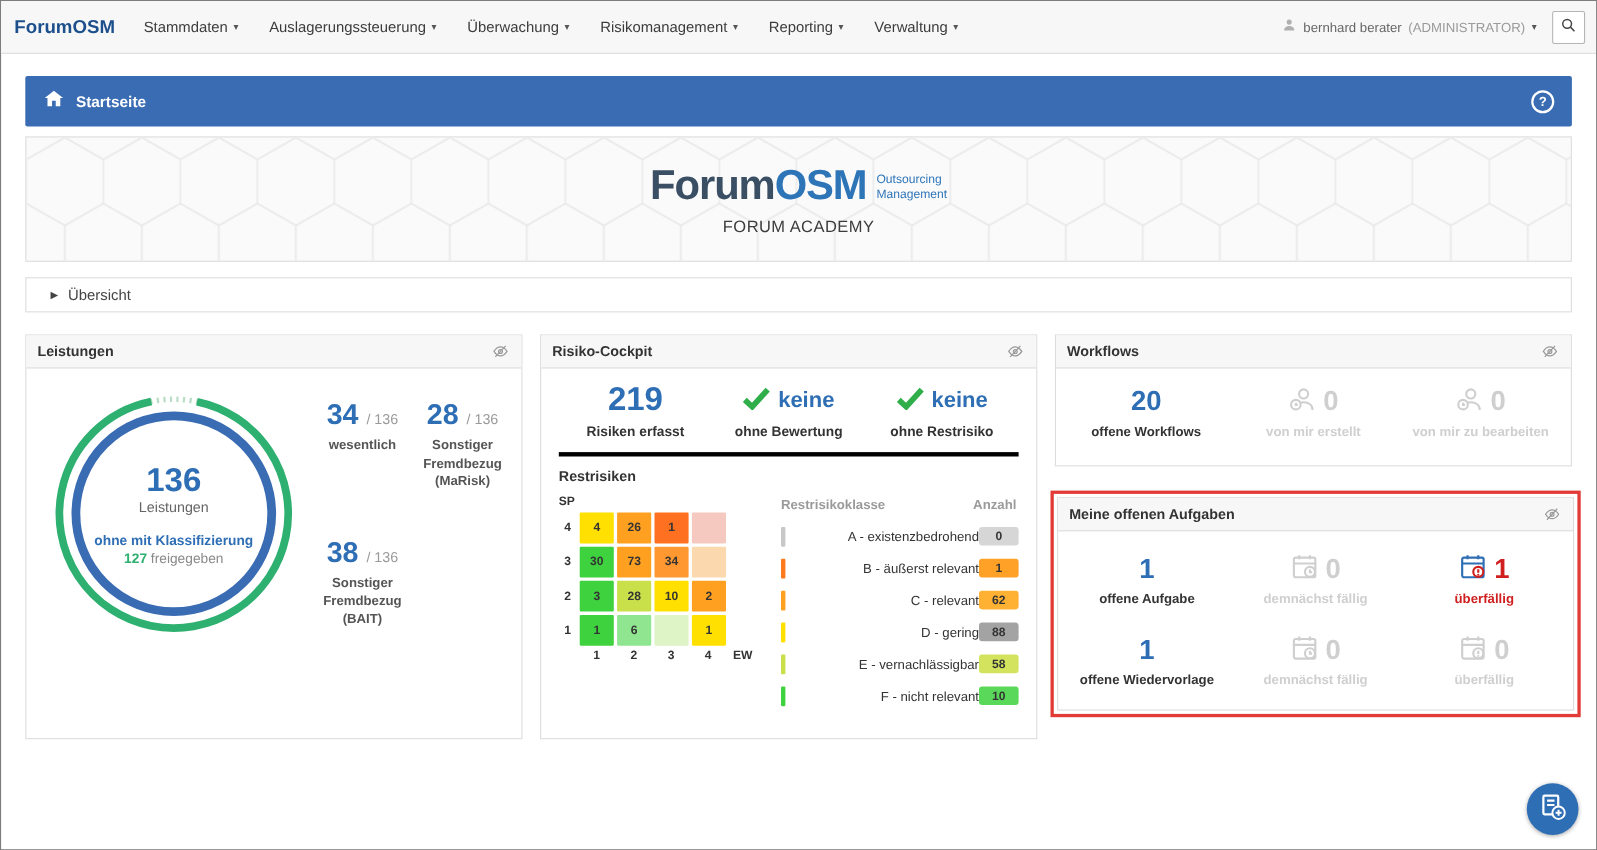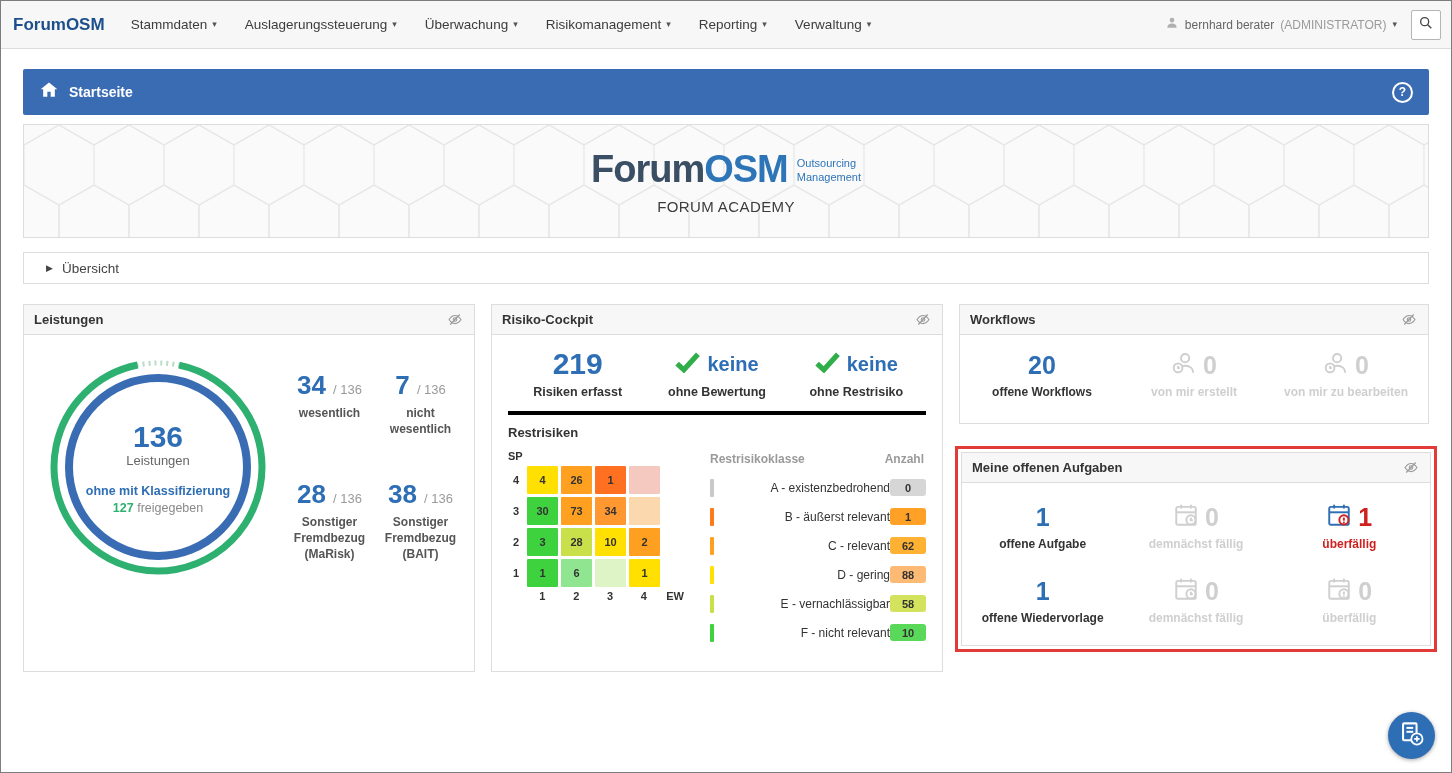--- a/index.html
+++ b/index.html
@@ -213,24 +213,20 @@
             <div class="d-total">136</div>
             <div class="d-total-label">Leistungen</div>
             <div class="d-class">ohne mit Klassifizierung</div>
             <div class="d-released"><span class="grn">127</span> <span>freigegeben</span></div>
           </div>
         </div>
         <div class="leist-stats">
           <div class="lstat">
             <div class="lstat-num"><span>34</span> <span class="lstat-of">/ 136</span></div>
             <div class="lstat-label">wesentlich</div>
-          </div>
-          <div class="lstat">
-            <div class="lstat-num"><span>7</span> <span class="lstat-of">/ 136</span></div>
-            <div class="lstat-label">nicht wesentlich</div>
           </div>
           <div class="lstat">
             <div class="lstat-num"><span>28</span> <span class="lstat-of">/ 136</span></div>
             <div class="lstat-label">Sonstiger Fremdbezug (MaRisk)</div>
           </div>
           <div class="lstat">
             <div class="lstat-num"><span>38</span> <span class="lstat-of">/ 136</span></div>
             <div class="lstat-label">Sonstiger Fremdbezug (BAIT)</div>
           </div>
         </div>
@@ -323,21 +319,21 @@
               <span class="rr-badge" style="background: rgb(255, 161, 38);">1</span>
             </div>
             <div class="rr-row">
               <span class="stripe" style="background: rgb(255, 160, 32);"></span>
               <span class="rr-label">C - relevant</span>
               <span class="rr-badge" style="background: rgb(255, 177, 51);">62</span>
             </div>
             <div class="rr-row">
               <span class="stripe" style="background: rgb(255, 224, 0);"></span>
               <span class="rr-label">D - gering</span>
-              <span class="rr-badge" style="background: #fdba74;">88</span>
+              <span class="rr-badge" style="background: #a3a3a3;">88</span>
             </div>
             <div class="rr-row">
               <span class="stripe" style="background: rgb(201, 224, 74);"></span>
               <span class="rr-label">E - vernachlässigbar</span>
               <span class="rr-badge" style="background: rgb(211, 227, 94);">58</span>
             </div>
             <div class="rr-row">
               <span class="stripe" style="background: rgb(63, 210, 63);"></span>
               <span class="rr-label">F - nicht relevant</span>
               <span class="rr-badge" style="background: rgb(90, 216, 90);">10</span>

